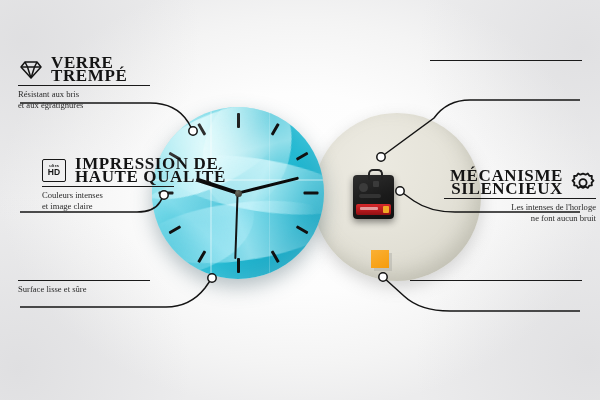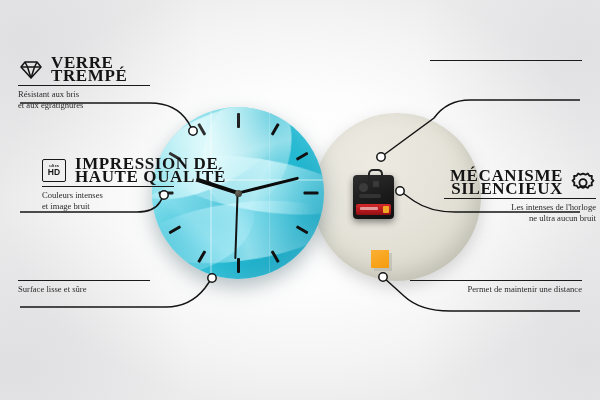--- a/index.html
+++ b/index.html
@@ -236,21 +236,21 @@
         </span>
       </span>
       <span class="title">
         <span>IMPRESSION DE</span><br>
         <span>HAUTE QUALITÉ</span>
       </span>
     </div>
     <div class="rule"></div>
     <div class="sub">
       <span>Couleurs intenses</span><br>
-      <span>et image bruit</span>
+      <span>et image claire</span>
     </div>
   </div>
 
   <div class="callout left" style="left:18px;top:277px;width:132px;">
     <div class="rule"></div>
     <div class="sub">
       <span>Surface lisse et sûre</span>
     </div>
   </div>
 
@@ -269,24 +269,24 @@
           <g fill="none" stroke="#141414" stroke-width="1.8" stroke-linejoin="round">
             <path d="M13 2.6 l2.6 1.1 2.2-1.2 1.6 2.3 2.5 .2 -.3 2.8 1.9 1.9 -1.9 1.9 .3 2.8 -2.5 .2 -1.6 2.3 -2.2-1.2 -2.6 1.1 -2.6-1.1 -2.2 1.2 -1.6-2.3 -2.5-.2 .3-2.8 -1.9-1.9 1.9-1.9 -.3-2.8 2.5-.2 1.6-2.3 2.2 1.2 Z"></path>
             <circle cx="13" cy="11.8" r="3.6"></circle>
           </g>
         </svg>
       </span>
     </div>
     <div class="rule"></div>
     <div class="sub">
       <span>Les intenses de l'horloge</span><br>
-      <span>ne ultra aucun bruit</span>
+      <span>ne font aucun bruit</span>
     </div>
   </div>
 
   <div class="callout right" style="right:18px;top:277px;width:172px;">
     <div class="rule"></div>
     <div class="sub">
-      <span>Permet de maintenir une distance</span><br>
+      <br>
     </div>
   </div>
 
 </div>
 
 </body></html>

